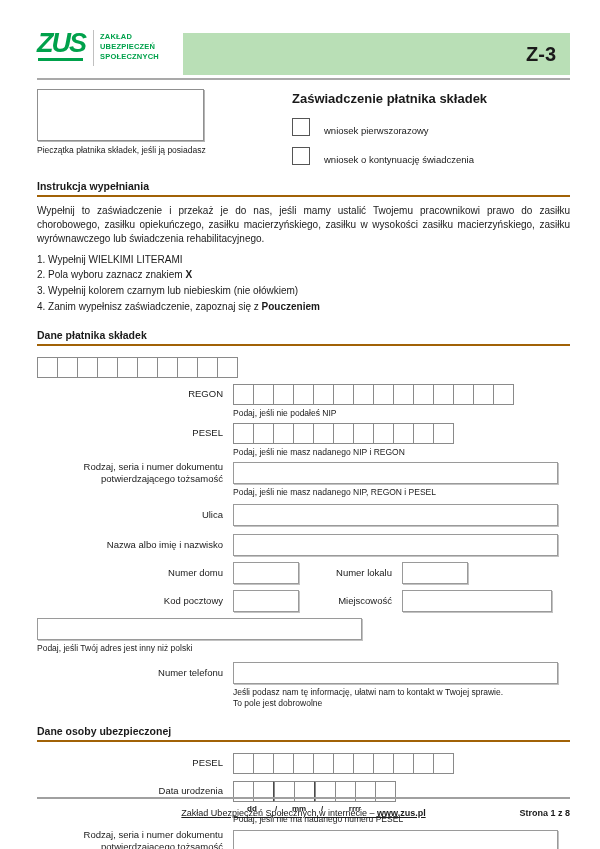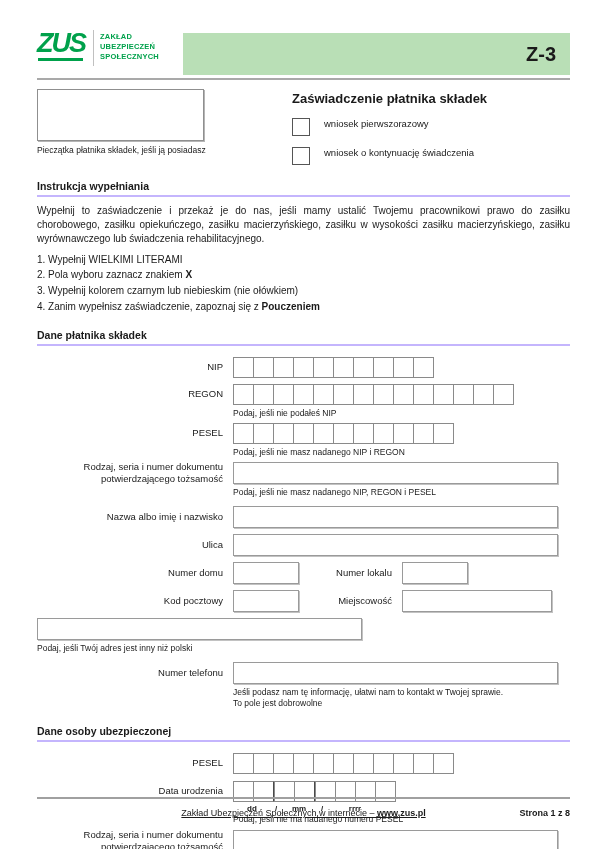--- a/index.html
+++ b/index.html
@@ -22,27 +22,27 @@
   .header-rule { height:2px; background:#a9a9a9; margin-top:3px; }
 
   
   .stamp-row { display:flex; margin-top:9px; }
   .stamp-col { width:255px; }
   .stamp-box { width:167px; height:52px; border:1px solid #8f8f8f; box-shadow:1px 1px 0 #b5b5b5;
                background:#fff; box-sizing:border-box; }
   .stamp-caption { font-size:8.5px; margin-top:4px; }
   .title-col { flex:1; }
   .doc-title { font-size:13px; font-weight:bold; margin:2px 0 12px 0; }
-  .cb-row { display:flex; align-items:flex-start; margin-bottom:11px; }
+  .cb-row { display:flex; align-items:flex-end; margin-bottom:11px; }
   .cb { width:16px; height:16px; border:1px solid #555; background:#fff; margin-right:14px; flex:none; }
   .cb-label { font-size:9.5px; }
 
   
   .section-head { font-size:10.5px; font-weight:bold; padding-bottom:3px;
-                  border-bottom:2px solid #c4b5fd; }
+                  border-bottom:2px solid #a16207; }
 
   
   .intro { font-size:10px; line-height:1.42; text-align:justify; margin-top:7px; }
   .ins-list { font-size:10px; line-height:1.58; margin-top:5px; }
 
   
   .frow { display:flex; margin-top:6px; }
   .flabel { width:196px; box-sizing:border-box; padding-right:10px; text-align:right;
             font-size:9.5px; line-height:1.25; display:flex; flex-direction:column;
             justify-content:center; align-items:flex-end; flex:none; }
@@ -126,21 +126,20 @@
     <div class="ins-list">
       <div><span>1. Wypełnij WIELKIMI LITERAMI</span><span class="b"></span></div>
       <div><span>2. Pola wyboru zaznacz znakiem </span><span class="b">X</span></div>
       <div><span>3. Wypełnij kolorem czarnym lub niebieskim (nie ołówkiem)</span><span class="b"></span></div>
       <div><span>4. Zanim wypełnisz zaświadczenie, zapoznaj się z </span><span class="b">Pouczeniem</span></div>
     </div>
 
     <div class="section-head sect-gap">Dane płatnika składek</div>
 
     <div class="frow" style="margin-top:11px;">
-      <div class="flabel h20">NIP</div>
       <div class="fcol">
           <div class="comb">
             <span class="cell"></span>
             <span class="cell"></span>
             <span class="cell"></span>
             <span class="cell"></span>
             <span class="cell"></span>
             <span class="cell"></span>
             <span class="cell"></span>
             <span class="cell"></span>
@@ -197,29 +196,29 @@
       <div class="flabel h22">
         <span>Rodzaj, seria i numer dokumentu</span>
         <span>potwierdzającego tożsamość</span>
       </div>
       <div class="fcol">
         <input class="ibox input-wide" style="height: 22px;" value="">
         <div class="hint">Podaj, jeśli nie masz nadanego NIP, REGON i PESEL</div>
       </div>
     </div>
 
+    <div class="frow">
+      <div class="flabel h22">Ulica</div>
+      <div class="fcol">
+          <input class="ibox input-wide" style="height: 22px;" value="">
+        </div>
+    </div>
+
     <div class="frow" style="margin-top:8px;">
       <div class="flabel h22">Nazwa albo imię i nazwisko</div>
-      <div class="fcol">
-          <input class="ibox input-wide" style="height: 22px;" value="">
-        </div>
-    </div>
-
-    <div class="frow">
-      <div class="flabel h22">Ulica</div>
       <div class="fcol">
           <input class="ibox input-wide" style="height: 22px;" value="">
         </div>
     </div>
 
     <div class="frow">
       <div class="flabel h22">Numer domu</div>
       <input class="ibox input-sm" style="height: 22px;" value="">
       <div class="mid-label">Numer lokalu</div>
       <input class="ibox input-sm" style="height: 22px;" value="">

